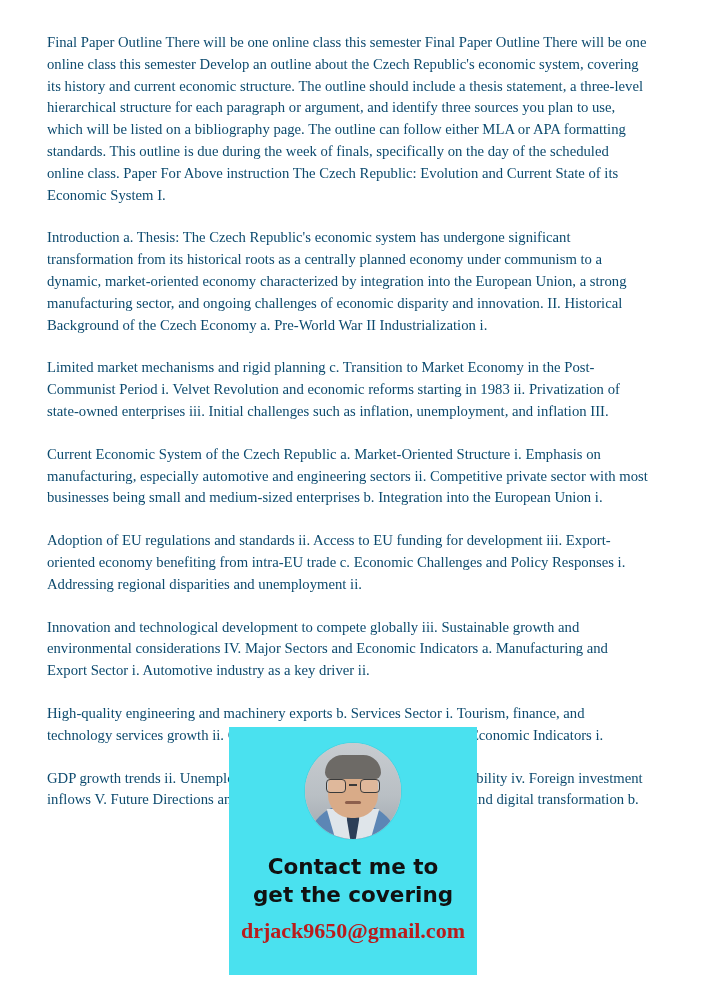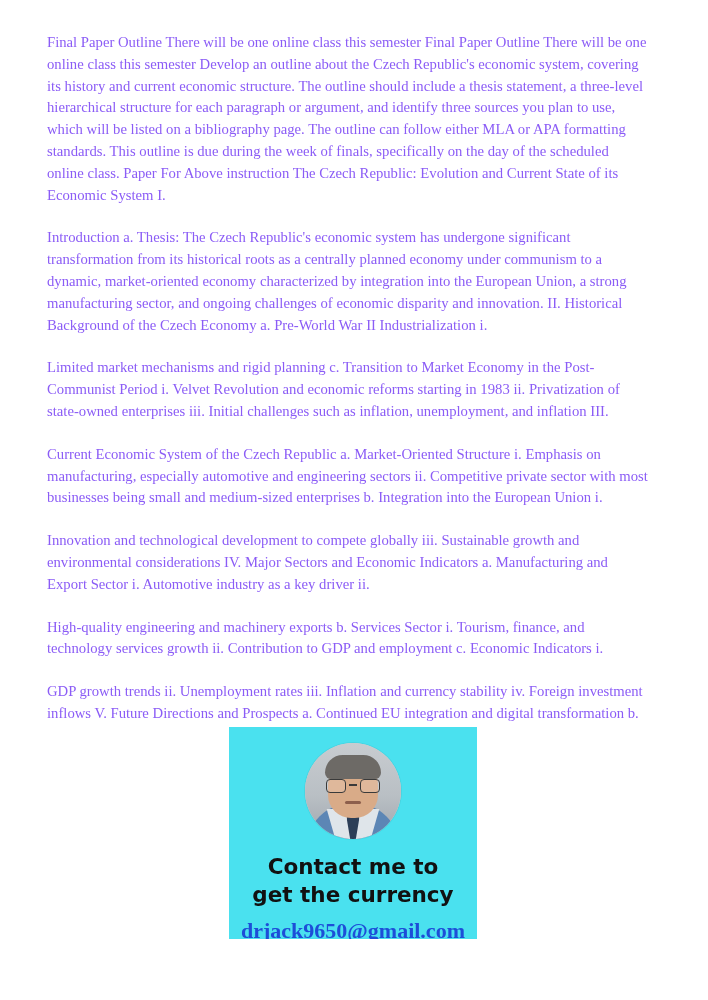--- a/index.html
+++ b/index.html
@@ -27,33 +27,33 @@
     position: absolute;
     left: 47px;
     top: 32px;
     width: 602px;
   }
   .para {
     font-size: 14.7px;
     line-height: 21.8px;
     text-align: left;
     margin: 0 0 21px 0;
-    color: #8b5cf6;
+    color: #0c4a6e;
     letter-spacing: 0.0px;
     font-family: Liberation Serif, serif;
   }
   .para:last-child { margin-bottom: 0; }
 
   
   .overlay-card {
     position: absolute;
     left: 229px;
     top: 727px;
     width: 248px;
-    height: 212px;
+    height: 248px;
     background: #4ae1ef;
     display: flex;
     flex-direction: column;
     align-items: center;
     justify-content: flex-start;
     box-sizing: border-box;
     padding-top: 16px;
     overflow: hidden;
   }
   .avatar {
@@ -168,36 +168,37 @@
     color: #111111;
     text-align: center;
     width: 100%;
   }
   .overlay-line1 { margin-top: 14px; }
   .overlay-email {
     font-family: "Liberation Serif", serif;
     font-weight: bold;
     font-size: 22px;
     line-height: 28px;
-    color: #1d4ed8;
+    color: #b91c1c;
     text-align: center;
     margin-top: 8px;
     width: 100%;
   }
 </style>
 </head>
 <body>
 
 <div class="page">
 
   <div class="doc-body">
     <p class="para">Final Paper Outline There will be one online class this semester Final Paper Outline There will be one online class this semester Develop an outline about the Czech Republic's economic system, covering its history and current economic structure. The outline should include a thesis statement, a three-level hierarchical structure for each paragraph or argument, and identify three sources you plan to use, which will be listed on a bibliography page. The outline can follow either MLA or APA formatting standards. This outline is due during the week of finals, specifically on the day of the scheduled online class. Paper For Above instruction The Czech Republic: Evolution and Current State of its Economic System I.</p>
     <p class="para">Introduction a. Thesis: The Czech Republic's economic system has undergone significant transformation from its historical roots as a centrally planned economy under communism to a dynamic, market-oriented economy characterized by integration into the European Union, a strong manufacturing sector, and ongoing challenges of economic disparity and innovation. II. Historical Background of the Czech Economy a. Pre-World War II Industrialization i.</p>
     <p class="para">Limited market mechanisms and rigid planning c. Transition to Market Economy in the Post-Communist Period i. Velvet Revolution and economic reforms starting in 1983 ii. Privatization of state-owned enterprises iii. Initial challenges such as inflation, unemployment, and inflation III.</p>
     <p class="para">Current Economic System of the Czech Republic a. Market-Oriented Structure i. Emphasis on manufacturing, especially automotive and engineering sectors ii. Competitive private sector with most businesses being small and medium-sized enterprises b. Integration into the European Union i.</p>
+    <p class="para">Adoption of EU regulations and standards ii. Access to EU funding for development iii. Export-oriented economy benefiting from intra-EU trade c. Economic Challenges and Policy Responses i. Addressing regional disparities and unemployment ii.</p>
     <p class="para">Innovation and technological development to compete globally iii. Sustainable growth and environmental considerations IV. Major Sectors and Economic Indicators a. Manufacturing and Export Sector i. Automotive industry as a key driver ii.</p>
     <p class="para">High-quality engineering and machinery exports b. Services Sector i. Tourism, finance, and technology services growth ii. Contribution to GDP and employment c. Economic Indicators i.</p>
     <p class="para">GDP growth trends ii. Unemployment rates iii. Inflation and currency stability iv. Foreign investment inflows V. Future Directions and Prospects a. Continued EU integration and digital transformation b.</p>
   </div>
 
   <div class="overlay-card">
     <div class="avatar">
       <div class="bg"></div>
       <div class="shirt"></div>
       <div class="collar-l"></div>
@@ -205,17 +206,17 @@
       <div class="neck"></div>
       <div class="tie"></div>
       <div class="face"></div>
       <div class="hair"></div>
       <div class="glass-l"></div>
       <div class="glass-r"></div>
       <div class="bridge"></div>
       <div class="mouth"></div>
     </div>
     <div class="overlay-line1">Contact me to</div>
-    <div class="overlay-line2">get the currency</div>
+    <div class="overlay-line2">get the covering</div>
     <div class="overlay-email">drjack9650@gmail.com</div>
   </div>
 
 </div>
 
 </body></html>

